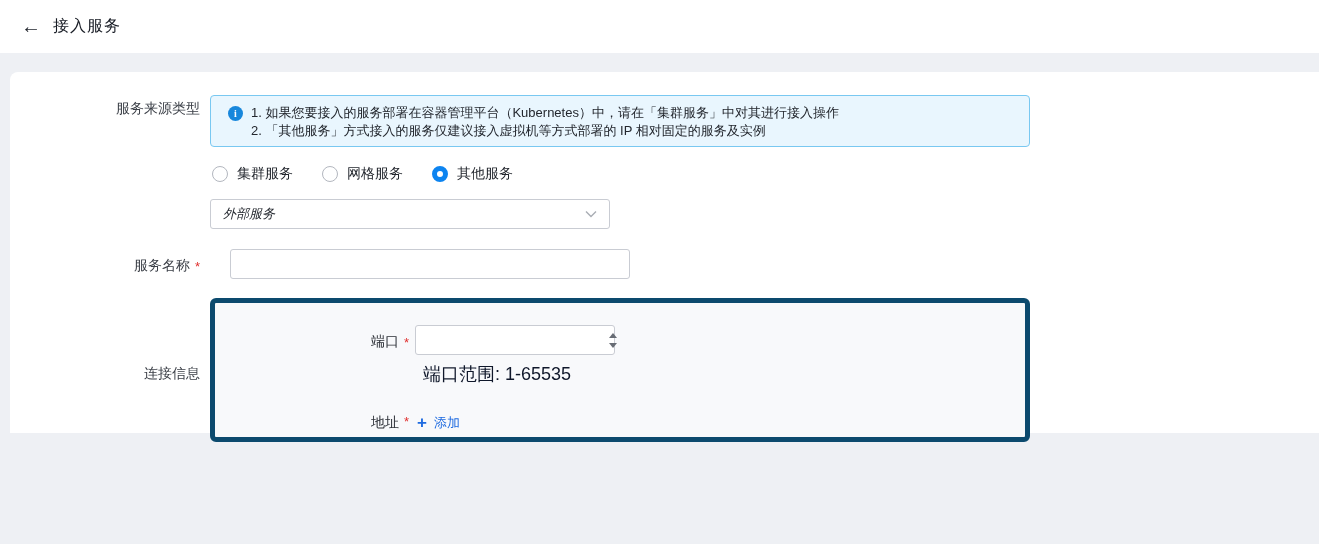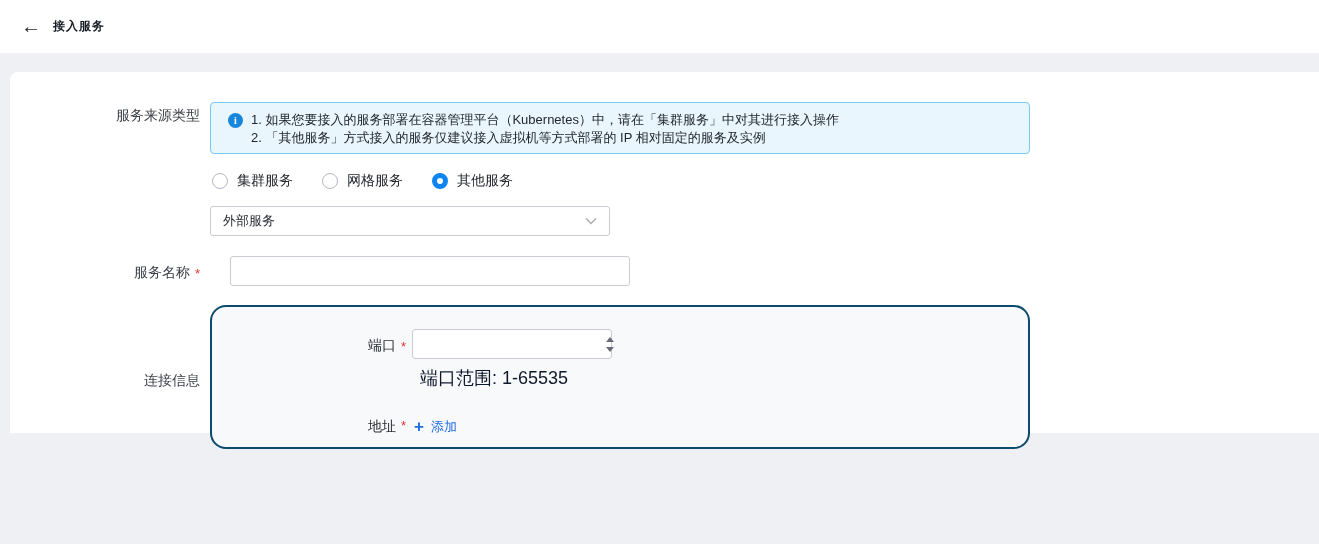--- a/index.html
+++ b/index.html
@@ -8,26 +8,26 @@
     background:#eef0f4;
     font-family:"Liberation Sans","DejaVu Sans",sans-serif;
     color:#23272e;
   }
   
   .header { height:53px; background:#ffffff; display:flex; align-items:center; padding-left:16px; }
   .back-btn {
     width:30px; height:30px; display:flex; align-items:center; justify-content:center;
     font-size:20px; color:#1b1f27; cursor:pointer; border-radius:4px; margin-right:7px;
   }
-  .page-title { font-size:12px; font-weight:bold; color:#171b24; letter-spacing:1px; }
+  .page-title { font-size:16px; font-weight:normal; color:#171b24; letter-spacing:1px; }
 
   
   .panel {
     margin:19px 0 12px 10px; width:1309px; height:361px; background:#ffffff;
-    border-top-left-radius:8px; padding-top:30px;
+    border-top-left-radius:8px; padding-top:23px;
   }
 
   .form-row { display:flex; }
   .row-label {
     width:190px; flex-shrink:0; display:flex; justify-content:flex-end;
     font-size:14px; color:#3c4048;
   }
   .row-content { margin-left:10px; }
   .req { color:#e0302e; font-size:13px; margin-left:5px; padding-top:2px; }
 
@@ -49,36 +49,36 @@
   .radio-circle {
     width:16px; height:16px; border-radius:50%; border:1px solid #b3b7bf; background:#fff;
   }
   .radio-circle.checked { border:5px solid #0d84f0; }
   .radio-label { font-size:14px; color:#23272e; }
 
   
   .select-box {
     margin-top:16px; width:400px; height:30px; background:#fff;
     border:1px solid #c9ccd3; border-radius:3px; display:flex; align-items:center;
-    justify-content:space-between; padding:0 12px; cursor:pointer;
+    justify-content:space-between; padding:0 12px; cursor:pointer;font-style:italic;
   }
   .select-value { font-size:13px; color:#262a31; }
   .text-input {
     width:400px; height:30px; border:1px solid #c9ccd3; border-radius:3px;
     padding:0 10px; font-size:13px; color:#262a31; outline:none; background:#fff;
   }
   .row-mt20 { margin-top:20px;gap:20px; }
   .row-mt19 { margin-top:19px;align-items:center; }
   .pt5 { padding-top:5px; }
   .pt8 { padding-top:8px; }
 
   
   .card {
-    width:820px; height:144px; background:#f8f9fb; border:2px solid #0c4a6e;
-    border-radius:16px; padding-top:22px;
+    width:820px; height:144px; background:#f8f9fb; border:5px solid #0c4a6e;
+    border-radius:6px; padding-top:22px;
   }
   .inner-row { display:flex; }
   .inner-label {
     width:194px; flex-shrink:0; display:flex; justify-content:flex-end;
     font-size:14px; color:#2a2e35;
   }
   .num-input-wrap {
     margin-left:6px; width:200px; height:30px; background:#fff;
     border:1px solid #c9ccd3; border-radius:3px; display:flex; align-items:center;
   }

